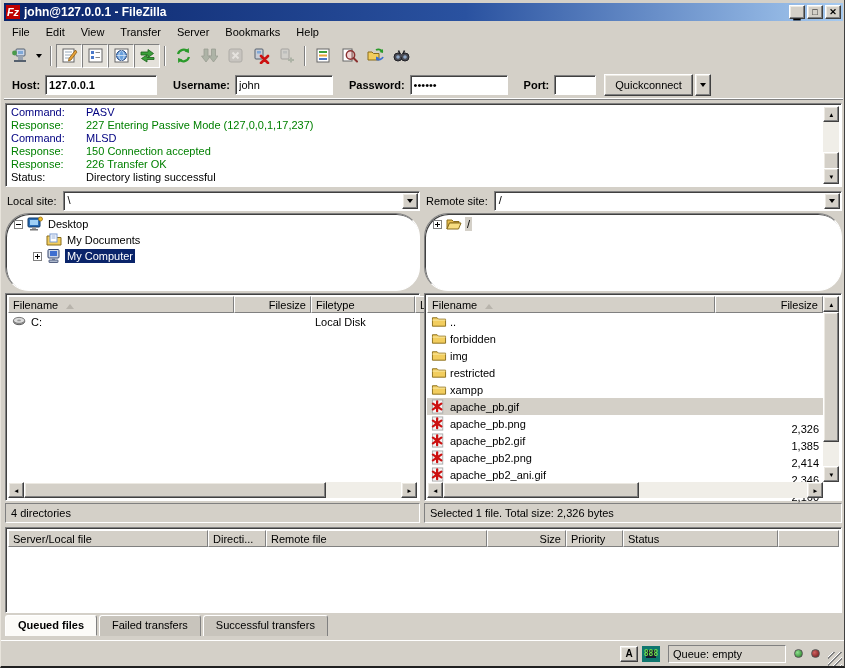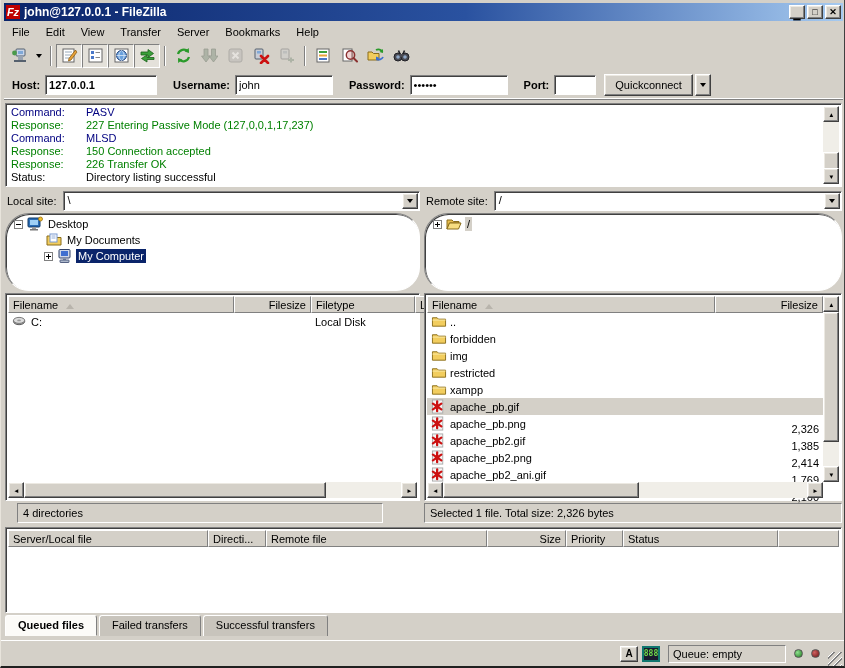--- a/index.html
+++ b/index.html
@@ -433,21 +433,21 @@
           <use href="#i-desktop"></use>
         </svg>
       <span class="tree-label">Desktop</span>
     </div>
     <div class="tree-row" style="padding-left:40px">
       <svg class="tree-icon">
           <use href="#i-docs"></use>
         </svg>
       <span class="tree-label">My Documents</span>
     </div>
-    <div class="tree-row" style="padding-left:38px">
+    <div class="tree-row" style="padding-left:27px">
       <span class="expander plus"></span>
       <svg class="tree-icon">
           <use href="#i-computer"></use>
         </svg>
       <span class="tree-label selected">My Computer</span>
     </div>
   </div>
 
   <div class="abs sunken-panel tree" style="left:423px; top:213px; width:418px; height:78px;">
     <div class="tree-row" style="padding-left:8px">
@@ -581,21 +581,21 @@
           </span>
         <span class="fcell right" style="flex:1">2,414</span>
       </div>
       <div class="frow">
         <span class="fcell" style="width:288px">
             <svg class="file-icon">
               <use href="#i-image"></use>
             </svg>
             <span>apache_pb2.png</span>
           </span>
-        <span class="fcell right" style="flex:1">1,769</span>
+        <span class="fcell right" style="flex:1">2,346</span>
       </div>
       <div class="frow">
         <span class="fcell" style="width:288px">
             <svg class="file-icon">
               <use href="#i-image"></use>
             </svg>
             <span>apache_pb2_ani.gif</span>
           </span>
         <span class="fcell right" style="flex:1">2,160</span>
       </div>
@@ -613,21 +613,21 @@
       <div class="sb-btn raised" style="left:0">
           <span class="arrow-glyph">◄</span>
         </div>
       <div class="sb-thumb raised" style="left:16px; width:196px; top:0; bottom:0;"></div>
       <div class="sb-btn raised" style="right:0">
           <span class="arrow-glyph">►</span>
         </div>
     </div>
   </div>
 
-  <div class="abs status-row" style="left:4px; top:503px; width:366px; height:20px;margin-left:12px;">
+  <div class="abs status-row" style="left:4px; top:503px; width:415px; height:20px;">
     <span>4 directories</span>
   </div>
   <div class="abs status-row" style="left:423px; top:503px; width:418px; height:20px;">
     <span>Selected 1 file. Total size: 2,326 bytes</span>
   </div>
 
   <div class="abs sunken-panel queue-box">
     <div class="list-header">
       <div class="hcell" style="width:200px">
           <span>Server/Local file</span>
@@ -655,21 +655,21 @@
     <div class="tab active">Queued files</div>
     <div class="tab">Failed transfers</div>
     <div class="tab">Successful transfers</div>
   </div>
 
   <div class="abs statusbar">
     <div class="sb-spacer"></div>
     <div class="mini-icon raised">
       <span style="font-weight:bold; font-size:10px;">A</span>
     </div>
-    <div class="mini-icon" style="background:#1a1a2e; border:2px solid #0f766e;">
+    <div class="mini-icon" style="background:#1a1a2e; border:4px solid #0f766e;">
       <span style="color:#6fdc4a; font-family:'DejaVu Sans Mono',monospace; font-size:8px; font-weight:bold;">888</span>
     </div>
     <div class="queue-status"><span>Queue: empty</span></div>
     <div class="led green"></div>
     <div class="led red"></div>
     <div class="grip"></div>
   </div>
 
 </div>
 

